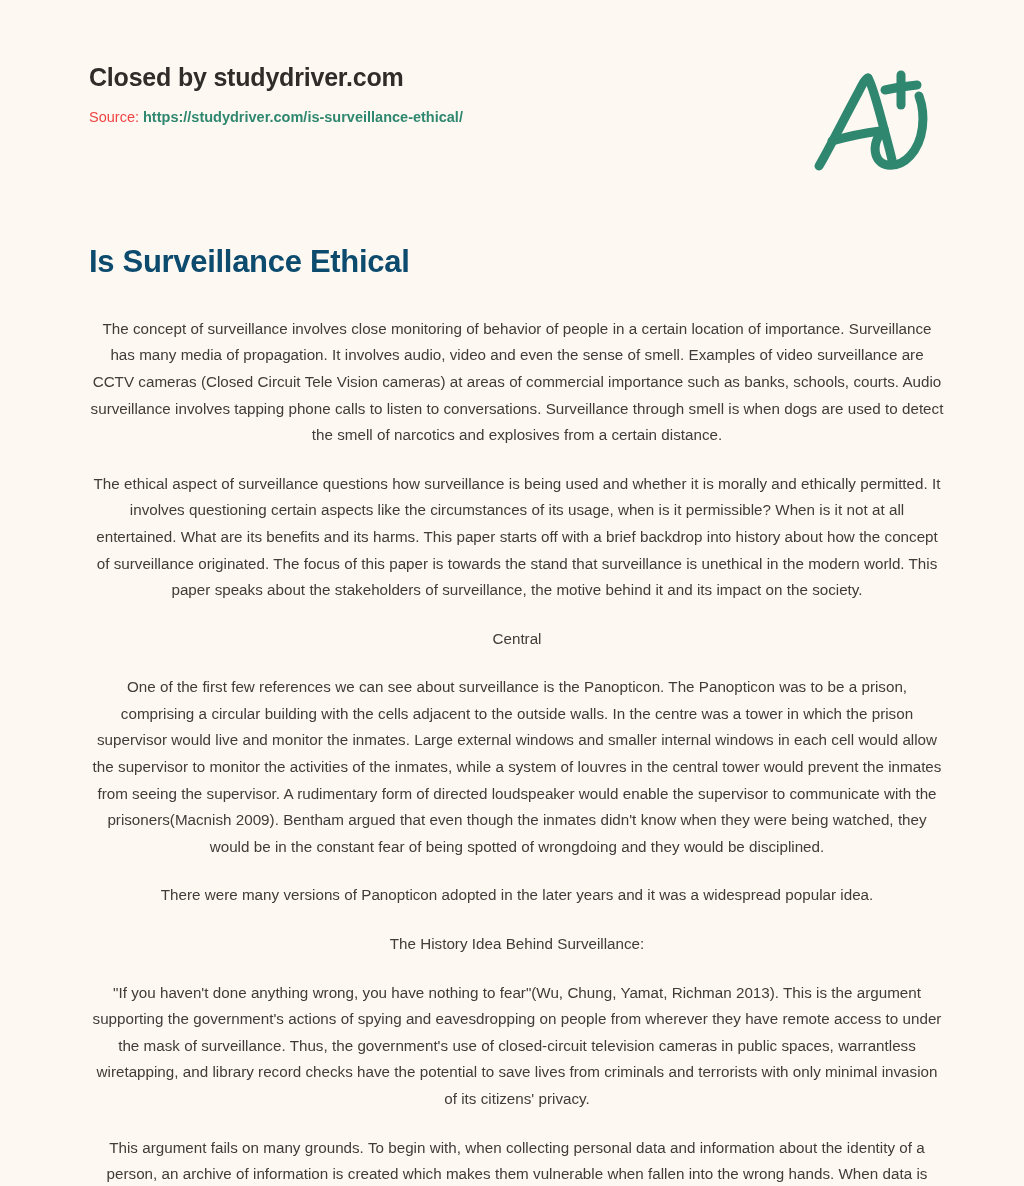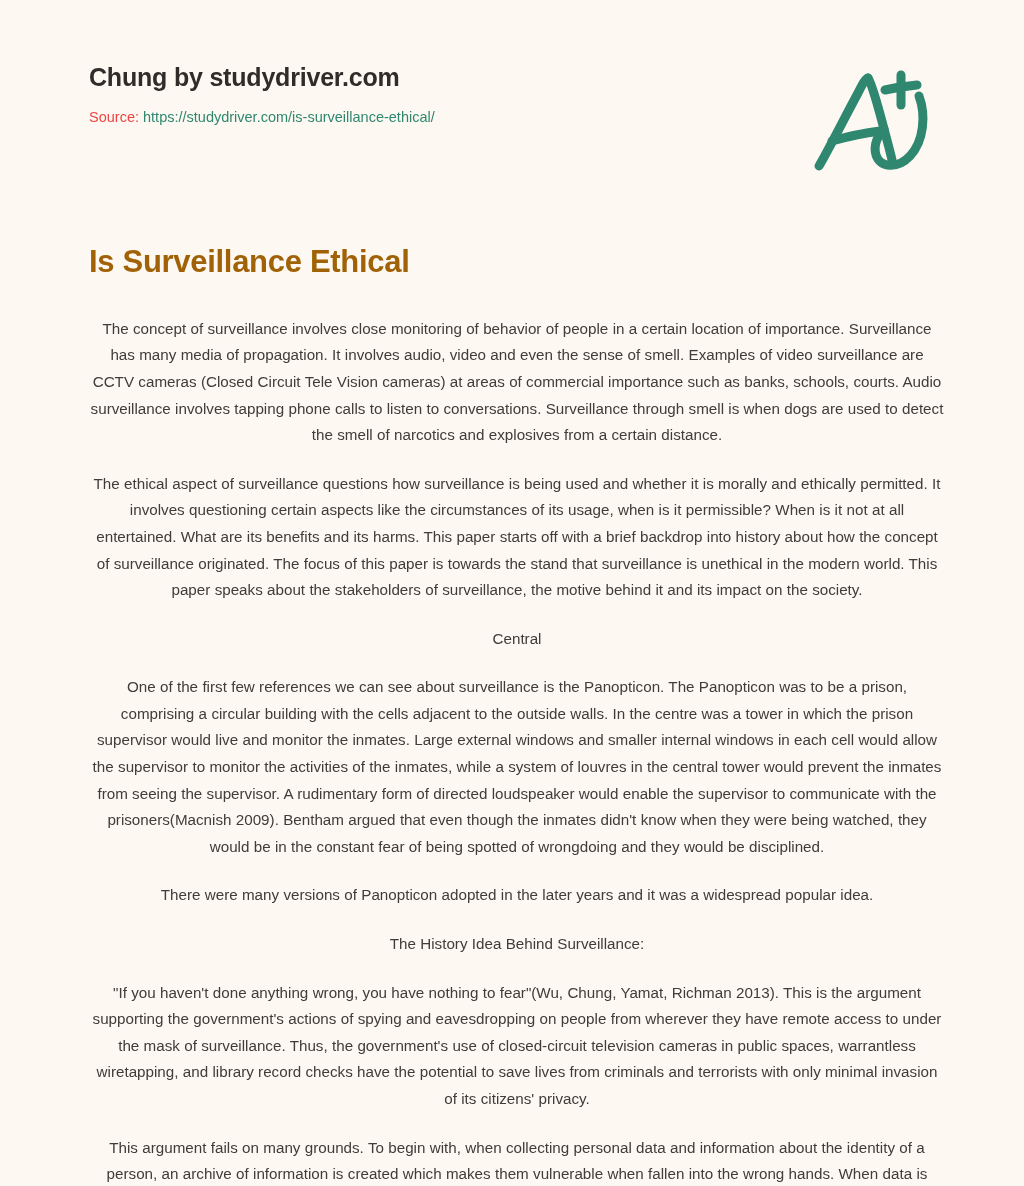--- a/index.html
+++ b/index.html
@@ -58,20 +58,21 @@
     white-space: nowrap;
   }
 
   .source-label {
     color: #ef4444;
   }
 
   .source-url {
     color: #2f8770;
     text-decoration: none;
+    font-weight: bold;
   }
 
   
   .logo {
     position: absolute;
     left: 806px;
     top: 63px;
     width: 130px;
     height: 120px;
   }
@@ -85,21 +86,21 @@
   .article {
     position: absolute;
     left: 89px;
     top: 243px;
     width: 856px;
   }
 
   .article-title {
     font-size: 31px;
     font-weight: bold;
-    color: #a16207;
+    color: #0c4a6e;
     letter-spacing: -0.3px;
     line-height: 1.25;
     margin: 0 0 34px 0;
   }
 
   .body-text p {
     font-size: 15.2px;
     line-height: 26.6px;
     color: #3f3c39;
     margin: 0 0 22px 0;
@@ -125,21 +126,21 @@
   }
 </style>
 </head>
 <body>
 
 <div class="page">
 
   <div class="header">
 
     <div class="brand-block">
-      <div class="brand-title">Chung by studydriver.com</div>
+      <div class="brand-title">Closed by studydriver.com</div>
 
       <div class="source-line">
         <span class="source-label">Source:</span>
         <span class="source-url">https://studydriver.com/is-surveillance-ethical/</span>
       </div>
     </div>
 
     <div class="logo">
       <svg viewBox="0 0 130 120" xmlns="http://www.w3.org/2000/svg">
         <g fill="none" stroke="#2f8770" stroke-width="9" stroke-linecap="round" stroke-linejoin="round">

